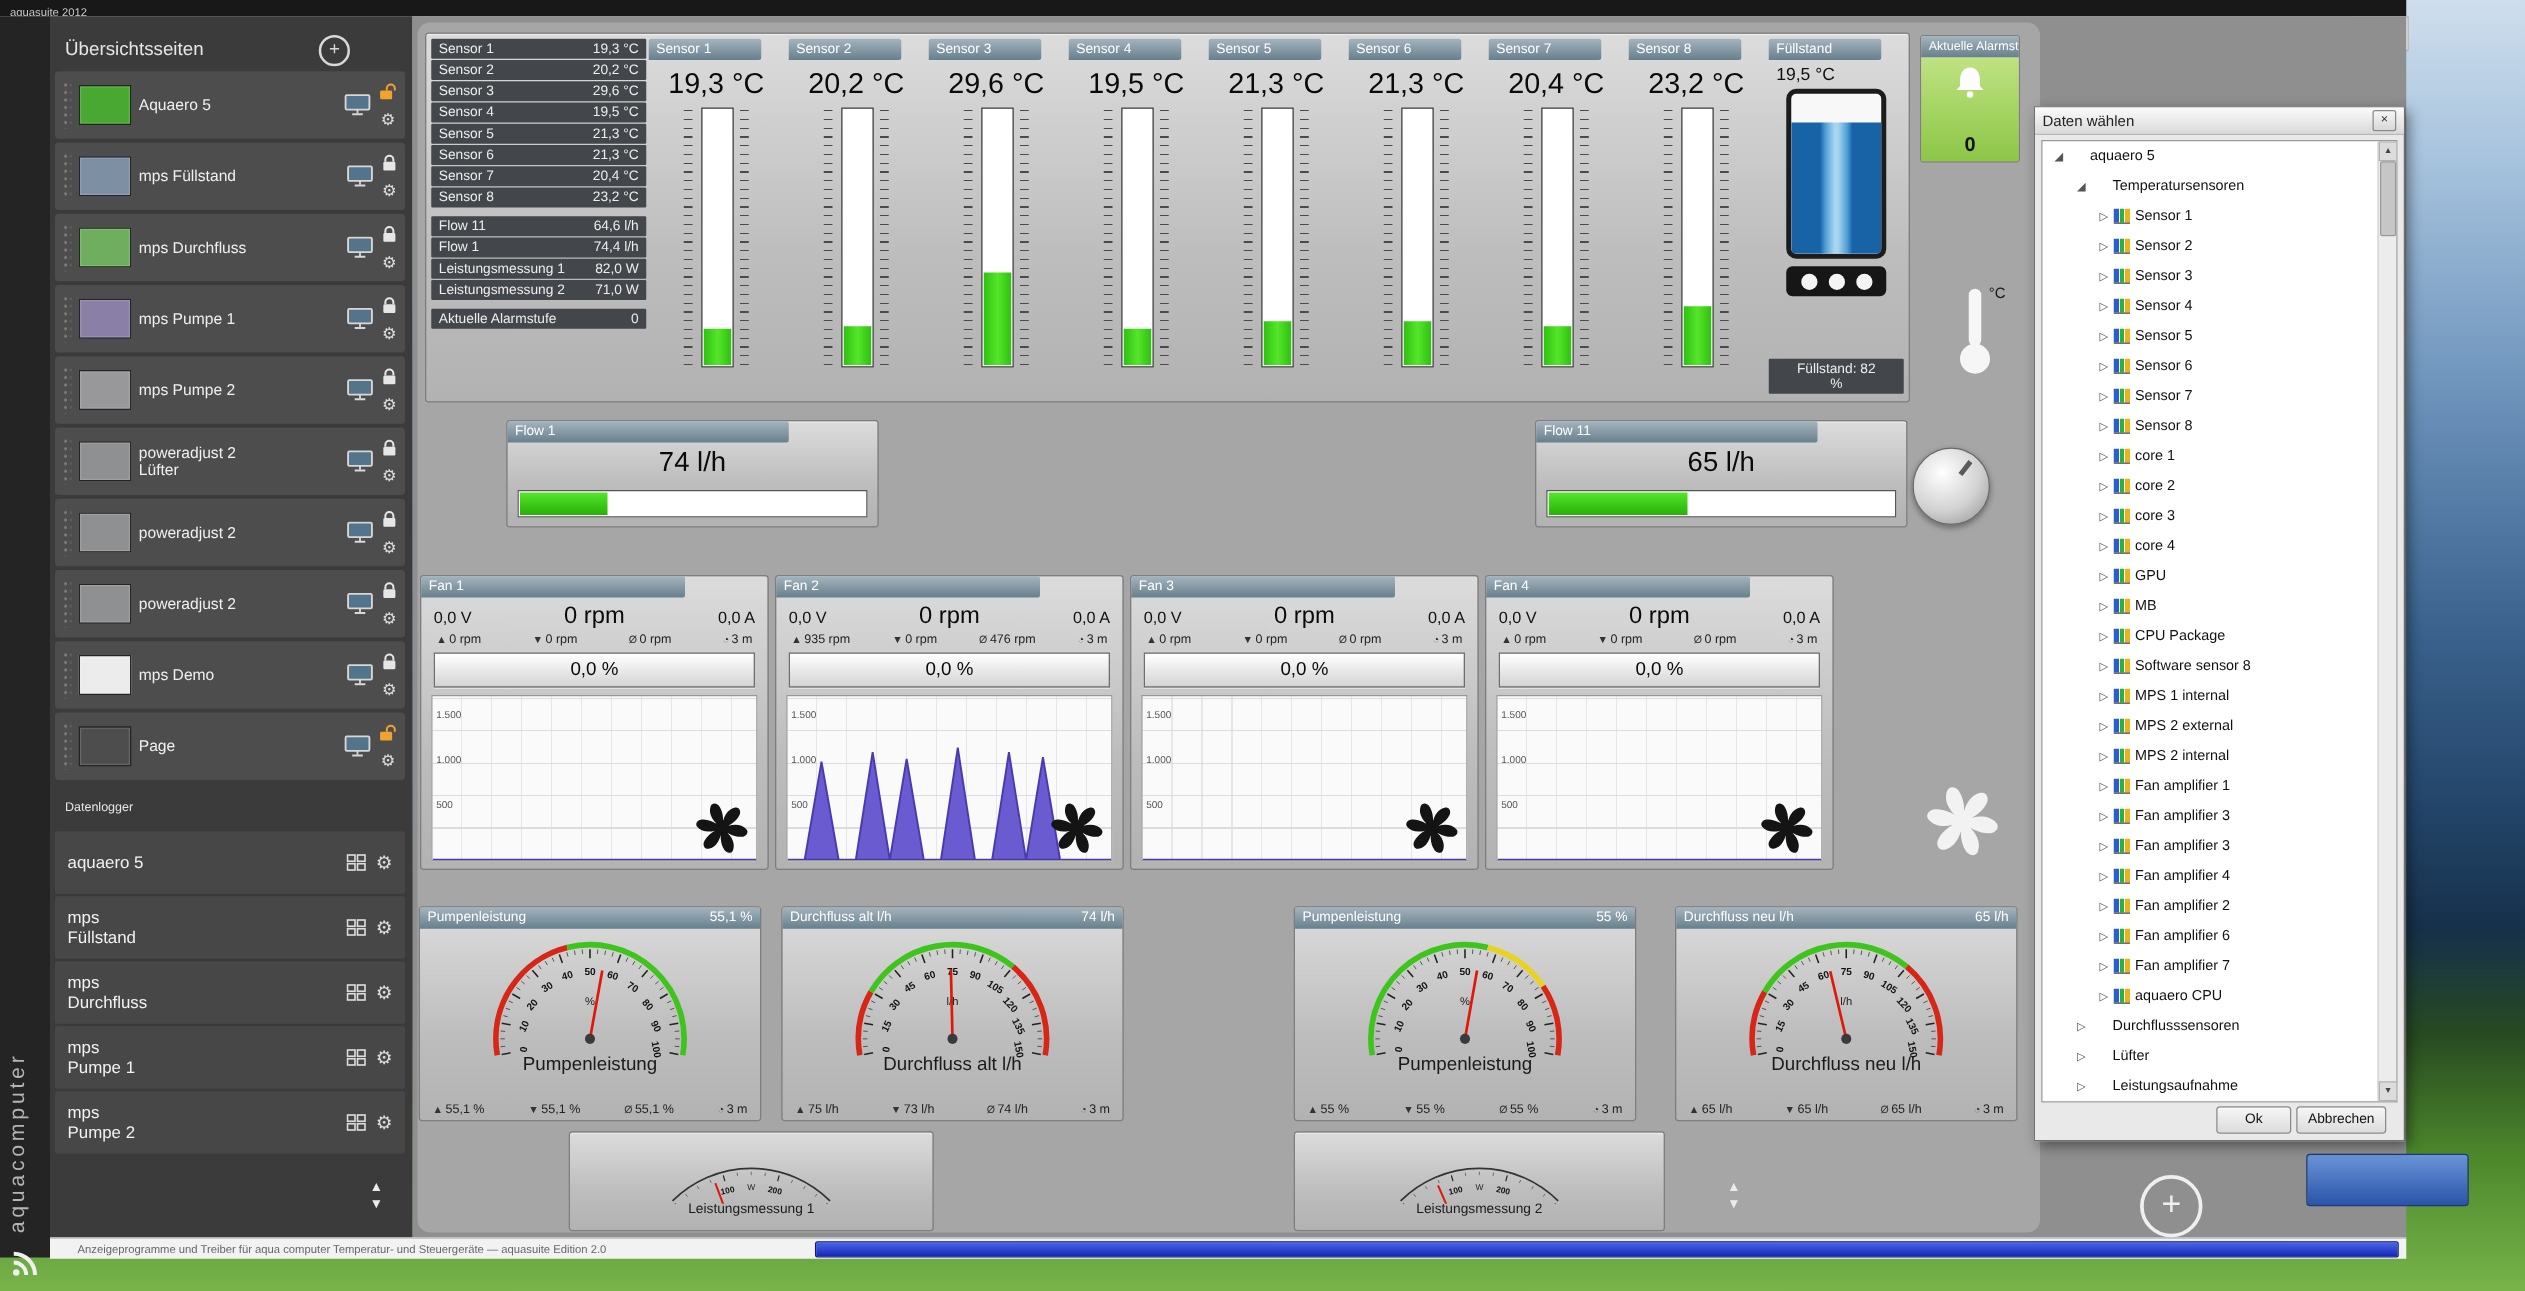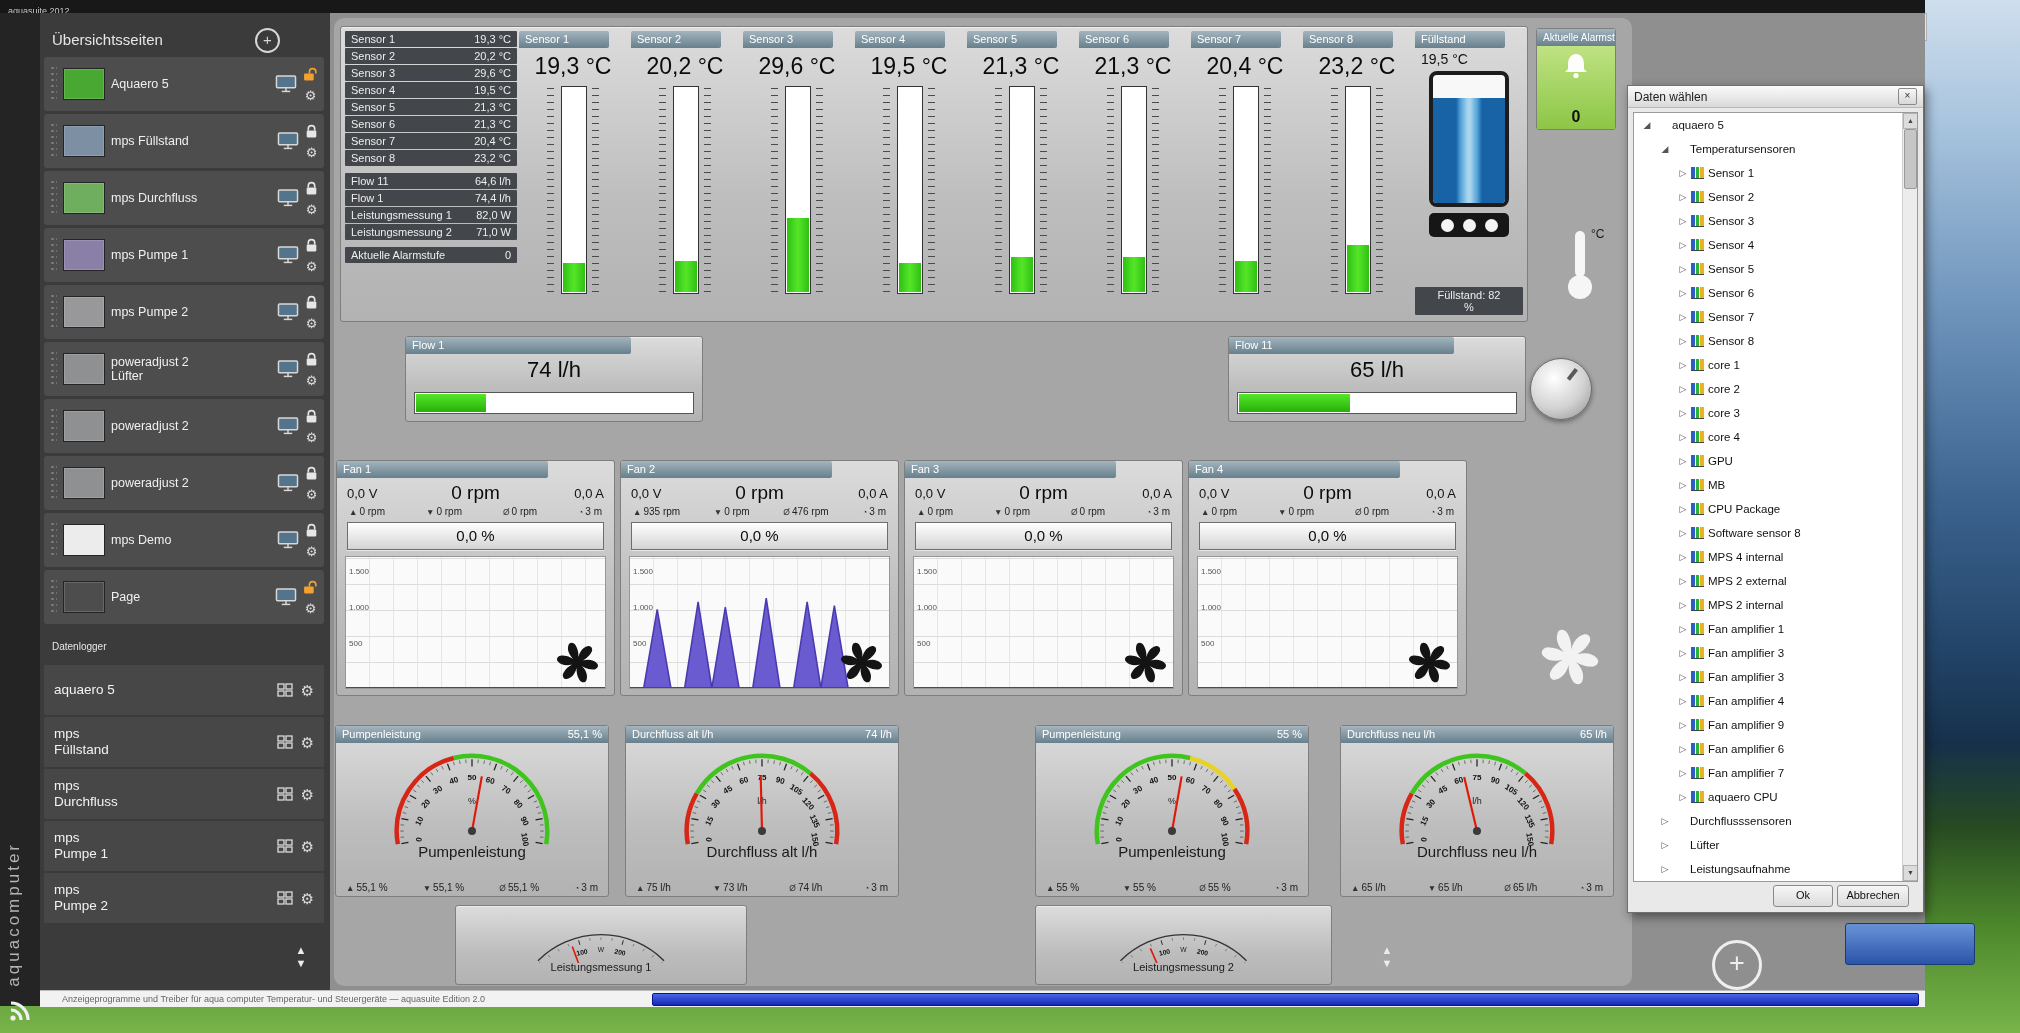--- a/index.html
+++ b/index.html
@@ -1302,21 +1302,21 @@
 
         <div class="tr-row" style="padding-left: 42px;">
           <span class="tr-arrow">▷</span>
           <span class="tr-icon" data-v="1"></span>
           <span>Software sensor 8</span>
         </div>
 
         <div class="tr-row" style="padding-left: 42px;">
           <span class="tr-arrow">▷</span>
           <span class="tr-icon" data-v="1"></span>
-          <span>MPS 4 internal</span>
+          <span>MPS 1 internal</span>
         </div>
 
         <div class="tr-row" style="padding-left: 42px;">
           <span class="tr-arrow">▷</span>
           <span class="tr-icon" data-v="1"></span>
           <span>MPS 2 external</span>
         </div>
 
         <div class="tr-row" style="padding-left: 42px;">
           <span class="tr-arrow">▷</span>
@@ -1344,21 +1344,21 @@
 
         <div class="tr-row" style="padding-left: 42px;">
           <span class="tr-arrow">▷</span>
           <span class="tr-icon" data-v="1"></span>
           <span>Fan amplifier 4</span>
         </div>
 
         <div class="tr-row" style="padding-left: 42px;">
           <span class="tr-arrow">▷</span>
           <span class="tr-icon" data-v="1"></span>
-          <span>Fan amplifier 9</span>
+          <span>Fan amplifier 2</span>
         </div>
 
         <div class="tr-row" style="padding-left: 42px;">
           <span class="tr-arrow">▷</span>
           <span class="tr-icon" data-v="1"></span>
           <span>Fan amplifier 6</span>
         </div>
 
         <div class="tr-row" style="padding-left: 42px;">
           <span class="tr-arrow">▷</span>

